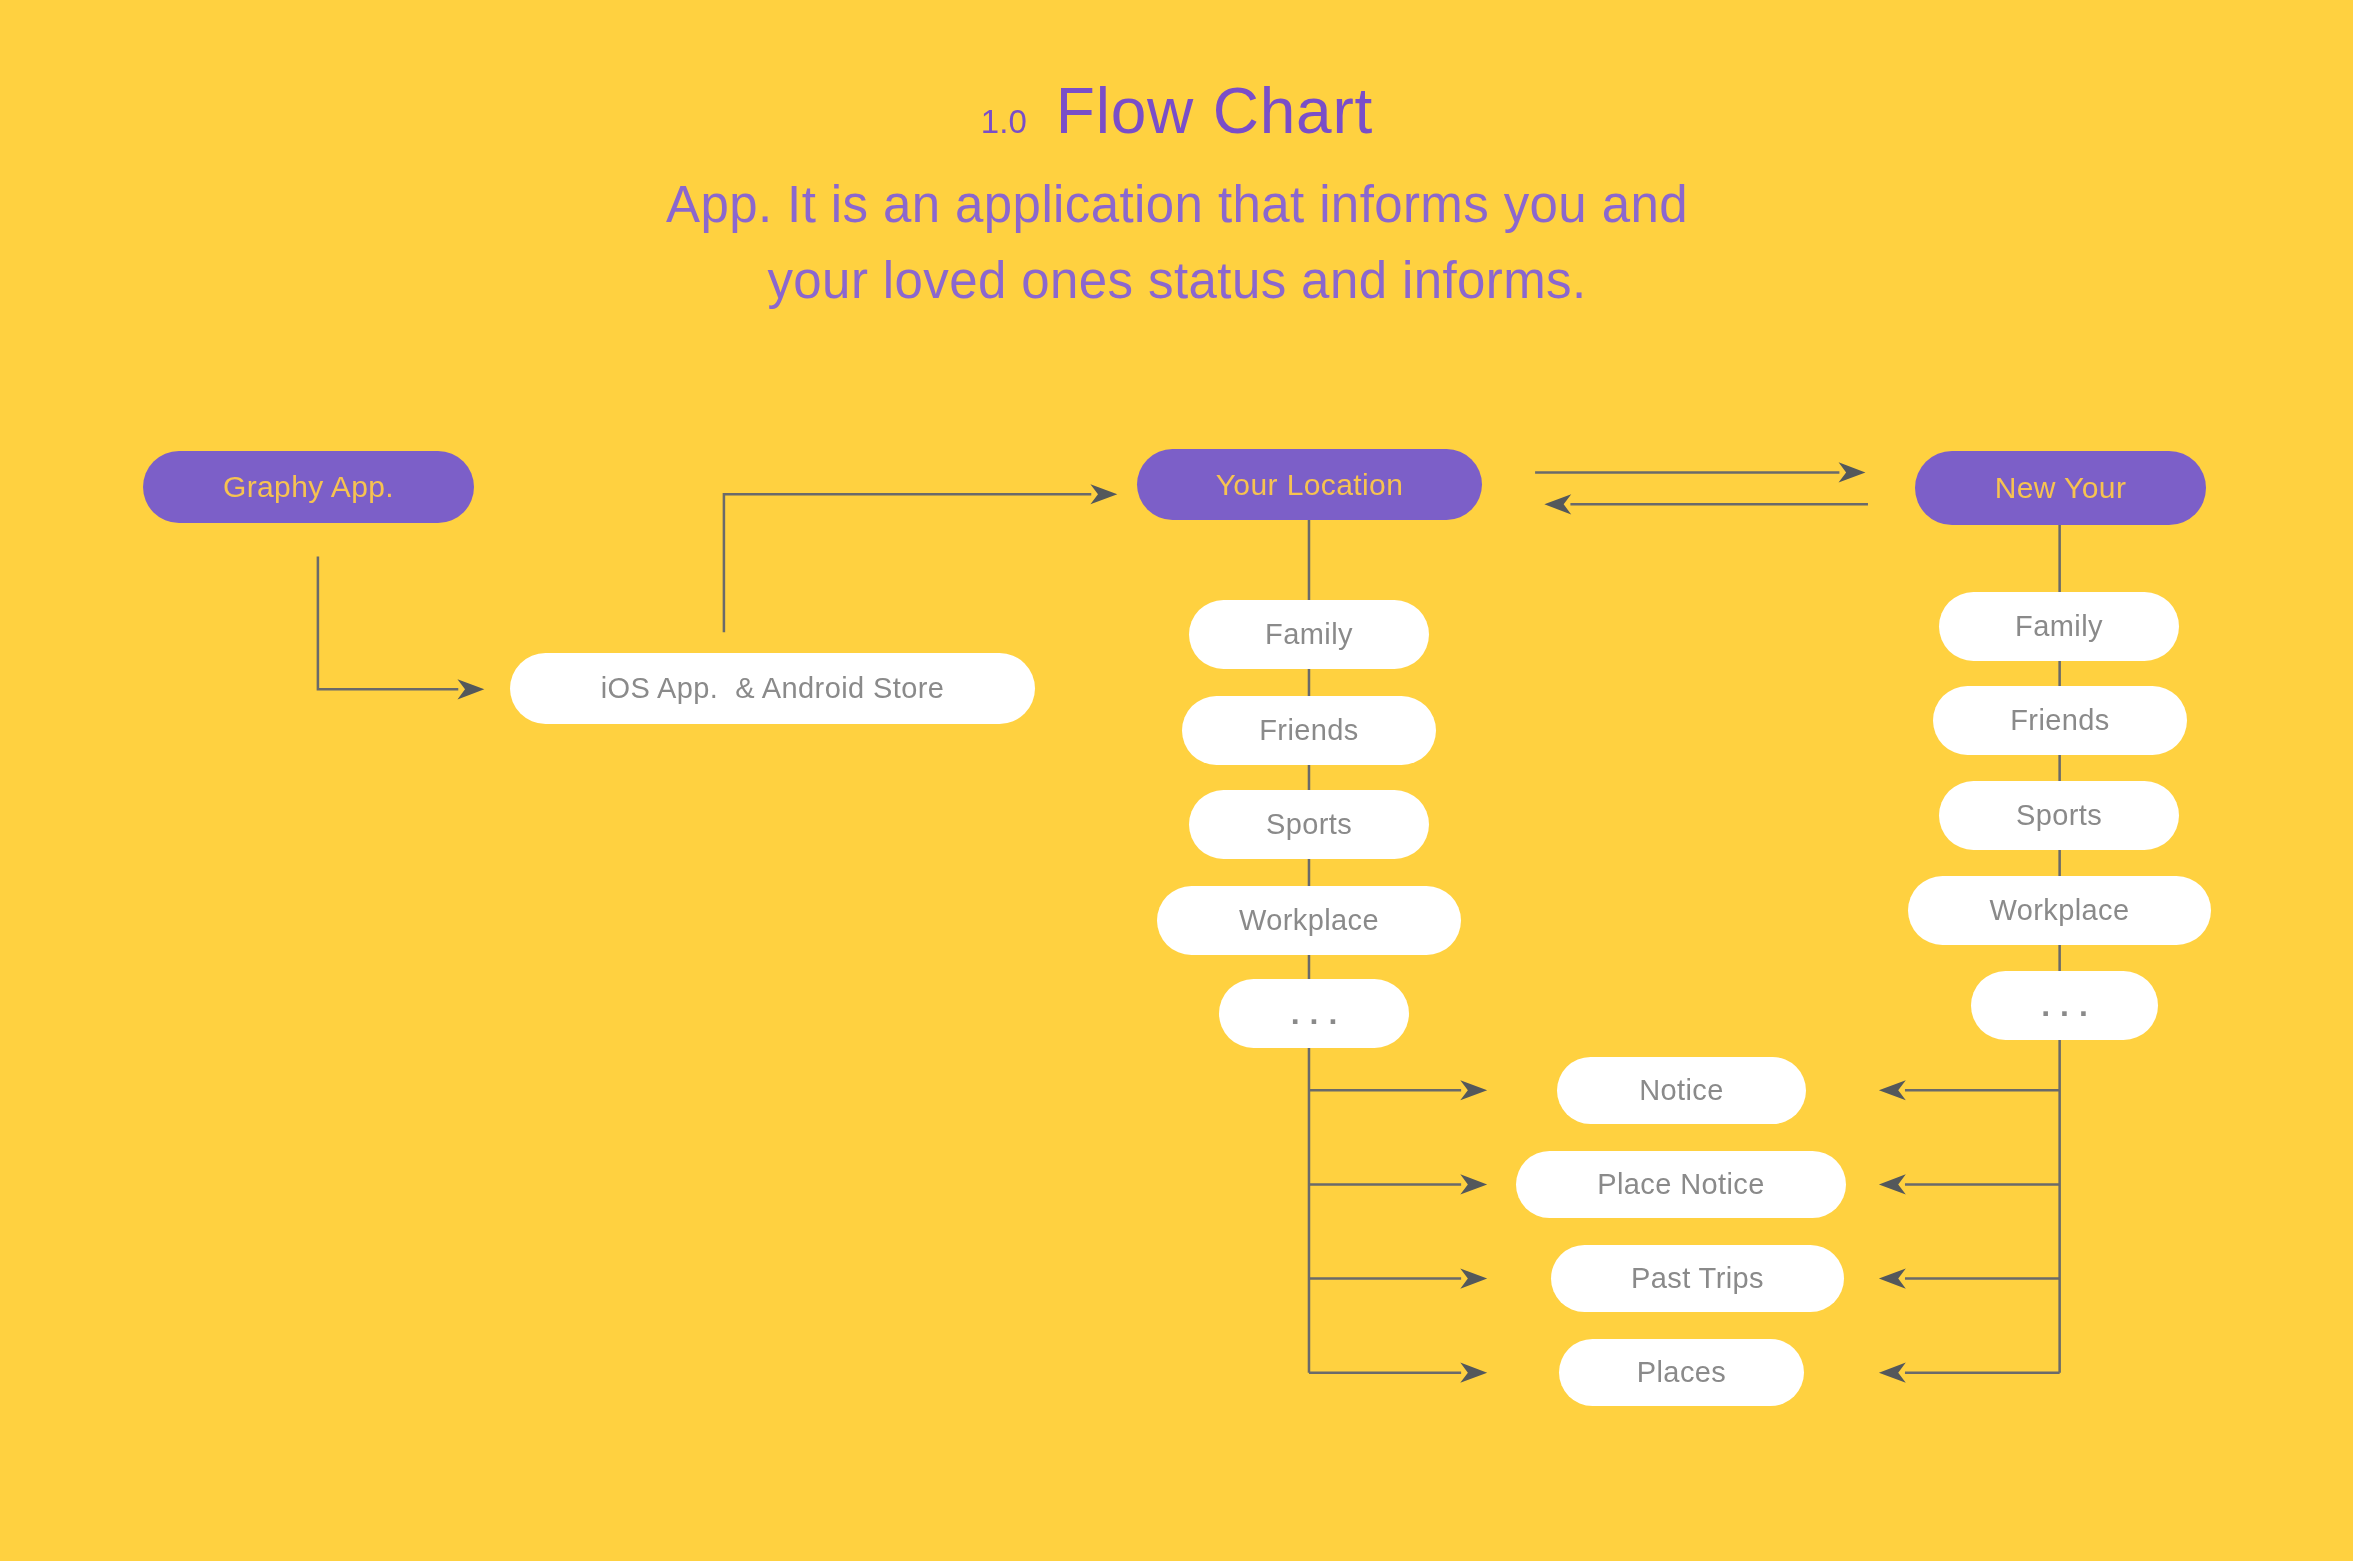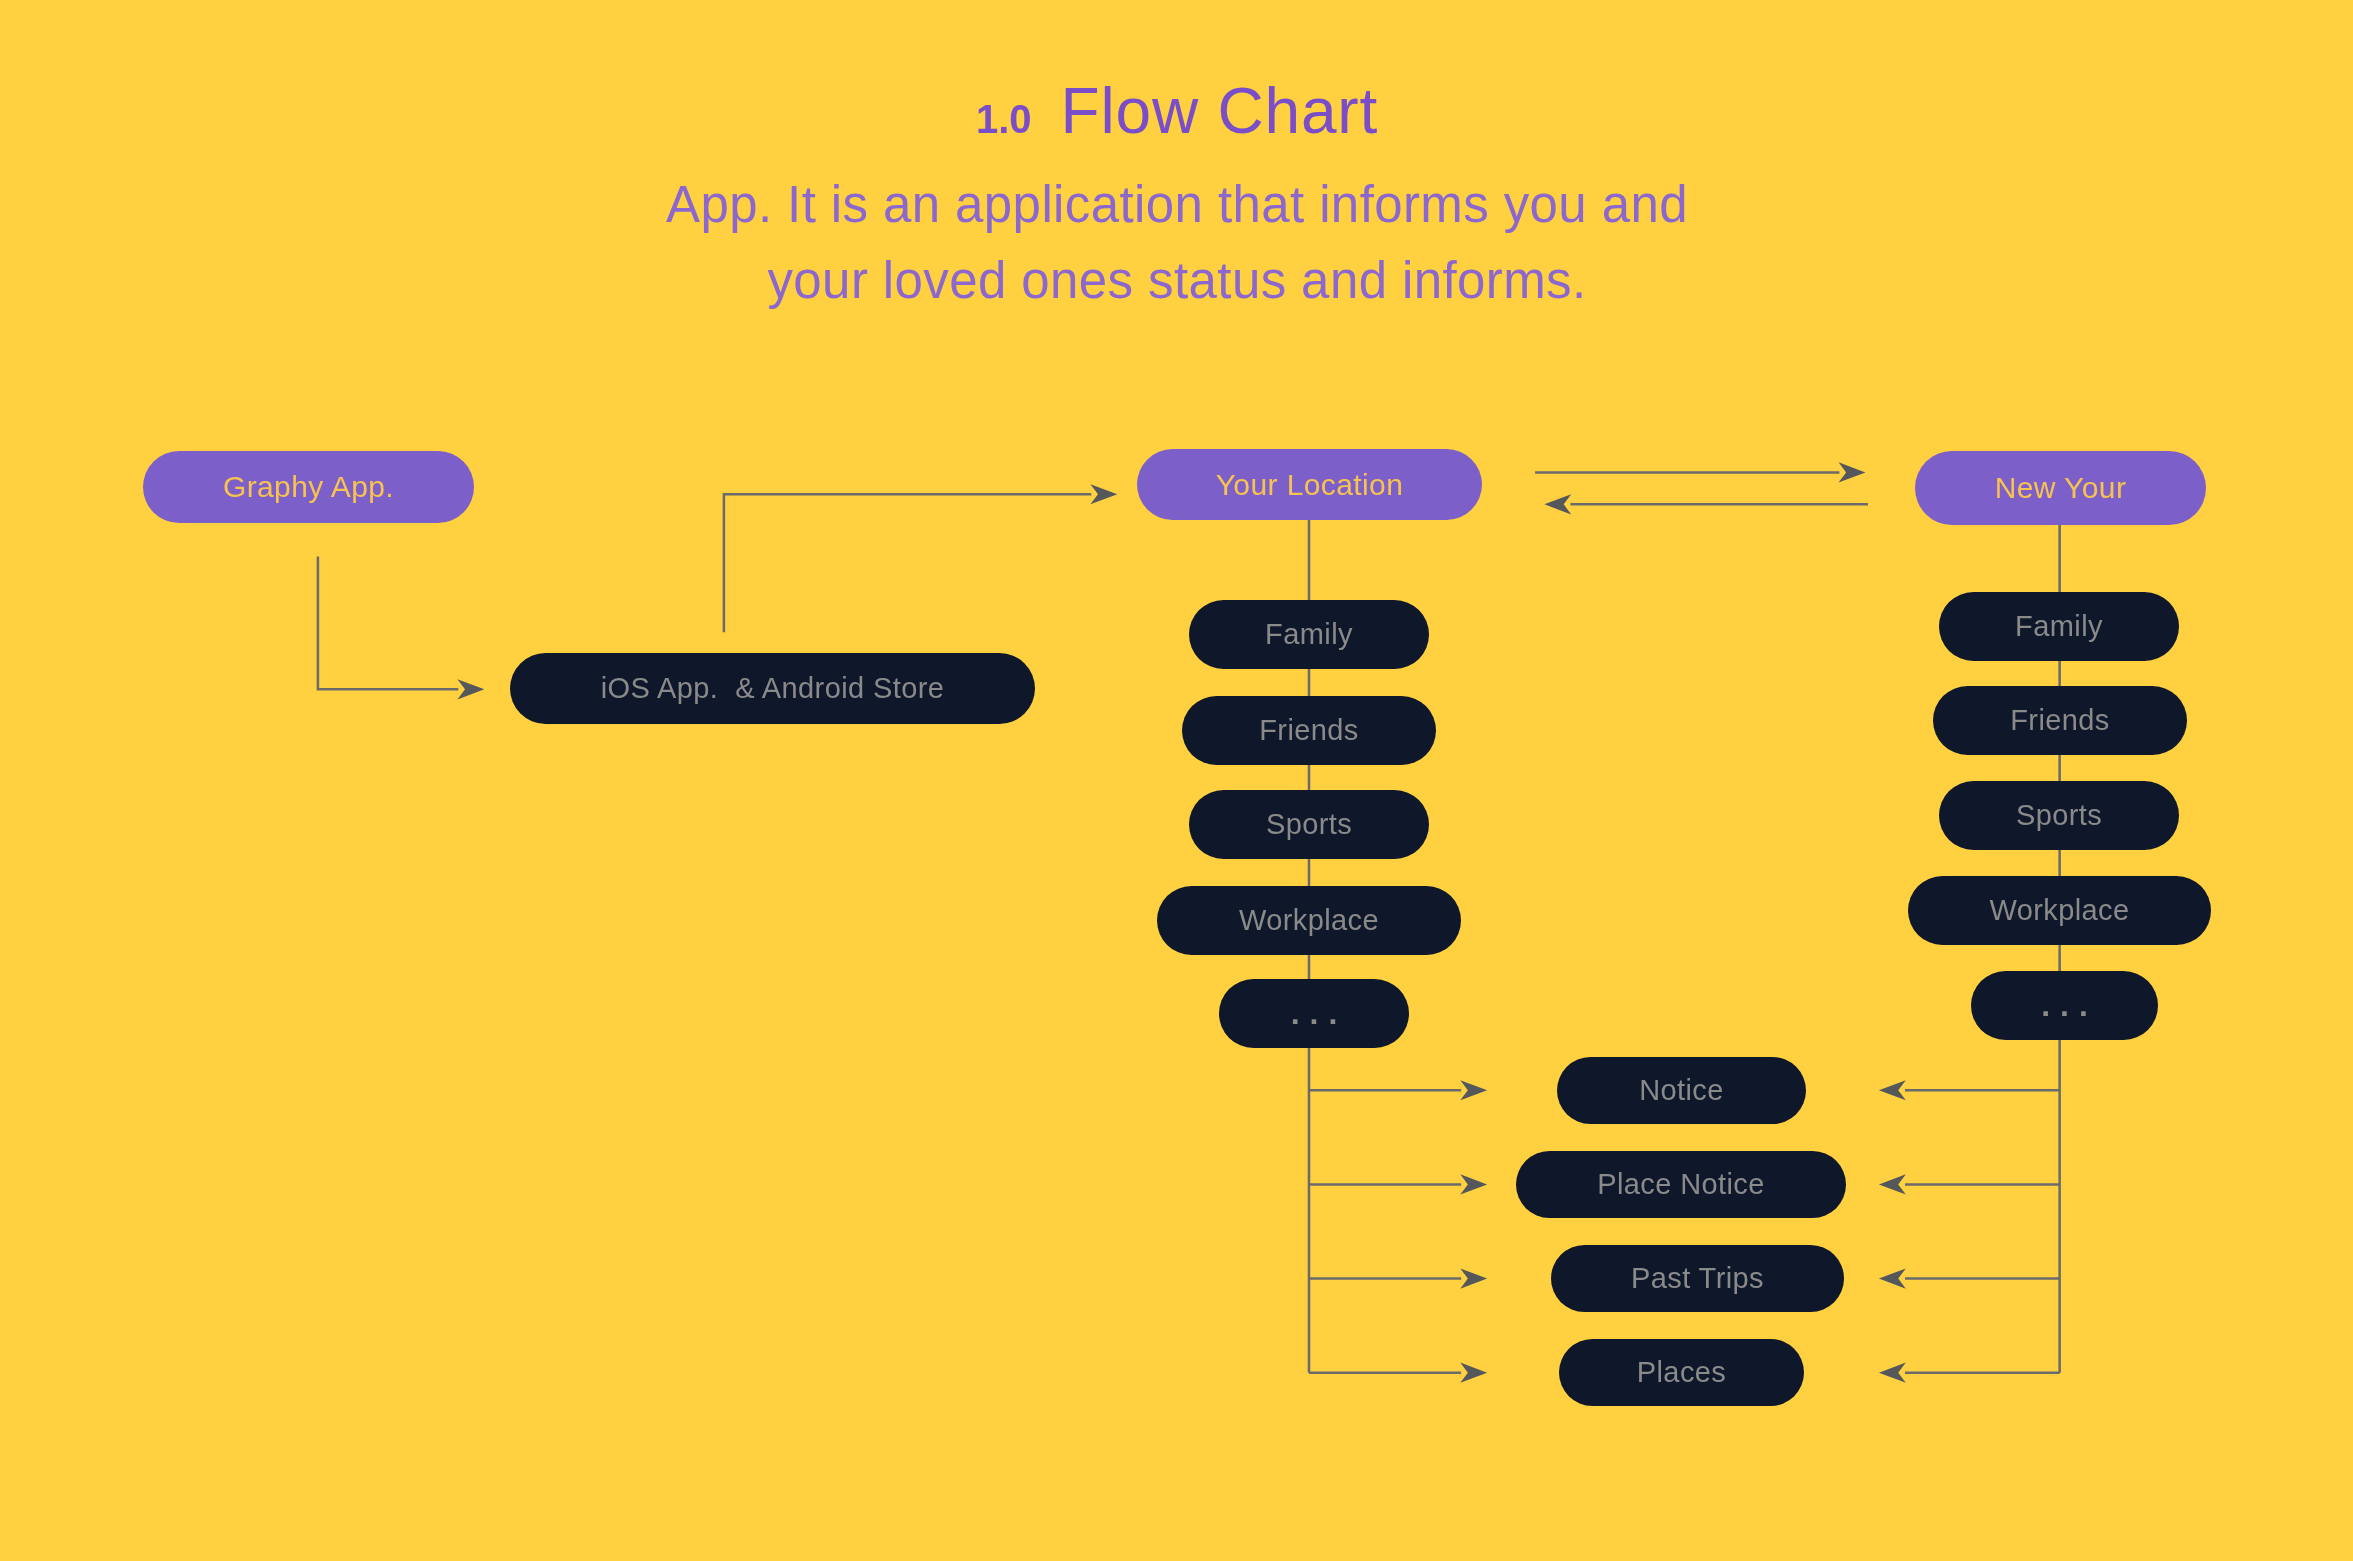--- a/index.html
+++ b/index.html
@@ -3,29 +3,29 @@
 <meta charset="utf-8">
 <style>
   html,body{margin:0;padding:0;background:#FFD140;}
   .canvas{
     position:relative;width:2354px;height:1561px;background:#FFD140;
     font-family:"Liberation Sans",sans-serif;overflow:hidden;
   }
   .connectors{position:absolute;left:0;top:0;z-index:1;}
   .hdr{position:absolute;top:0;left:0;width:100%;z-index:2;text-align:center;}
   .title-row{display:flex;justify-content:center;align-items:baseline;gap:29px;margin-top:74px;color:#7A4EC8;}
-  .title-num{font-size:40px;font-weight:bold;}
+  .title-num{font-size:33px;font-weight:normal;}
   .title-text{font-size:64px;font-weight:normal;letter-spacing:0.8px;}
   .subtitle{margin-top:18.5px;font-size:51px;line-height:76px;color:#8B67CE;font-weight:300;letter-spacing:0.4px;}
   .pill{
     position:absolute;z-index:2;display:flex;align-items:center;justify-content:center;
     border-radius:840px;font-size:29px;letter-spacing:0.4px;white-space:pre;
   }
   .pill.purple{background:#7C5FC8;color:#F7C350;font-size:30px;}
-  .pill.white{background:#0f172a;color:#8A8A8A;}
+  .pill.white{background:#ffffff;color:#8A8A8A;}
   .pill.dots{font-size:32px;font-weight:bold;letter-spacing:10px;padding-left:10px;}
 </style>
 </head>
 <body>
 
 <div class="canvas">
 
   <div class="hdr">
     <div class="title-row">
       <span class="title-num">1.0</span>

